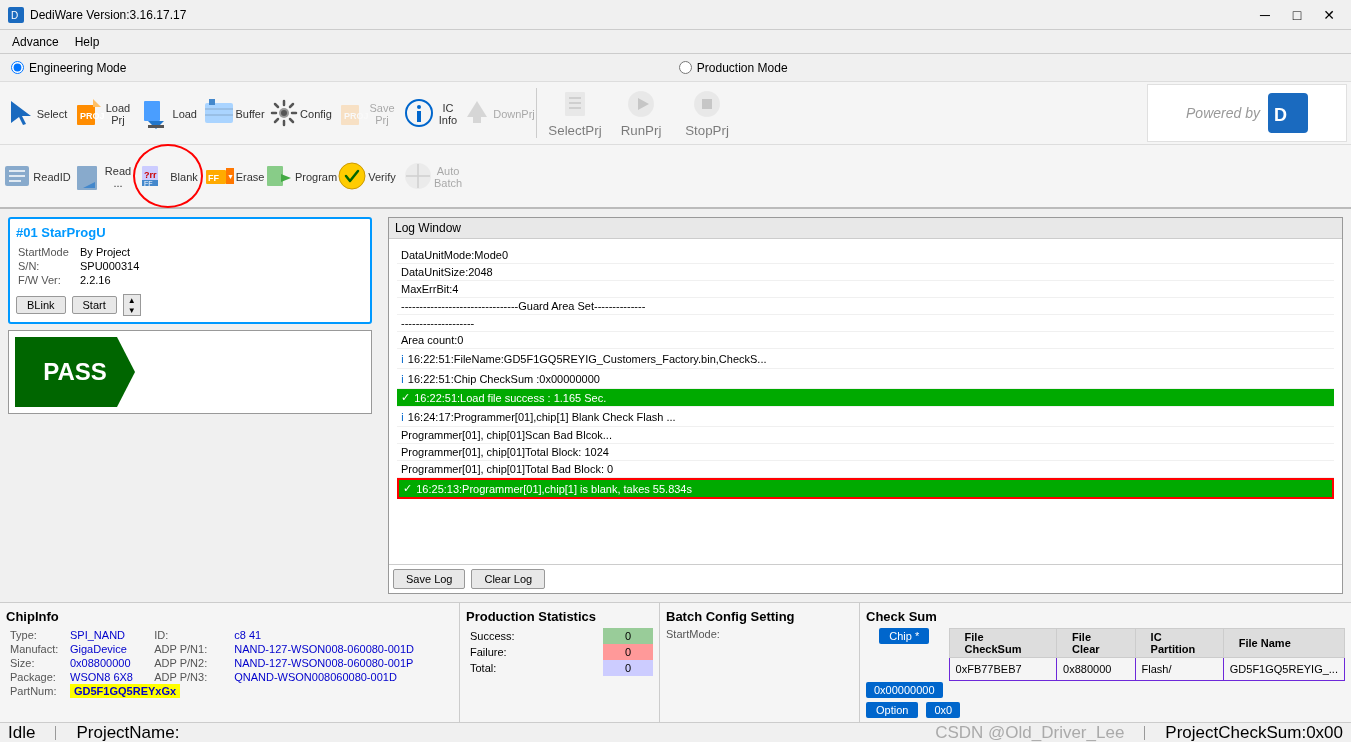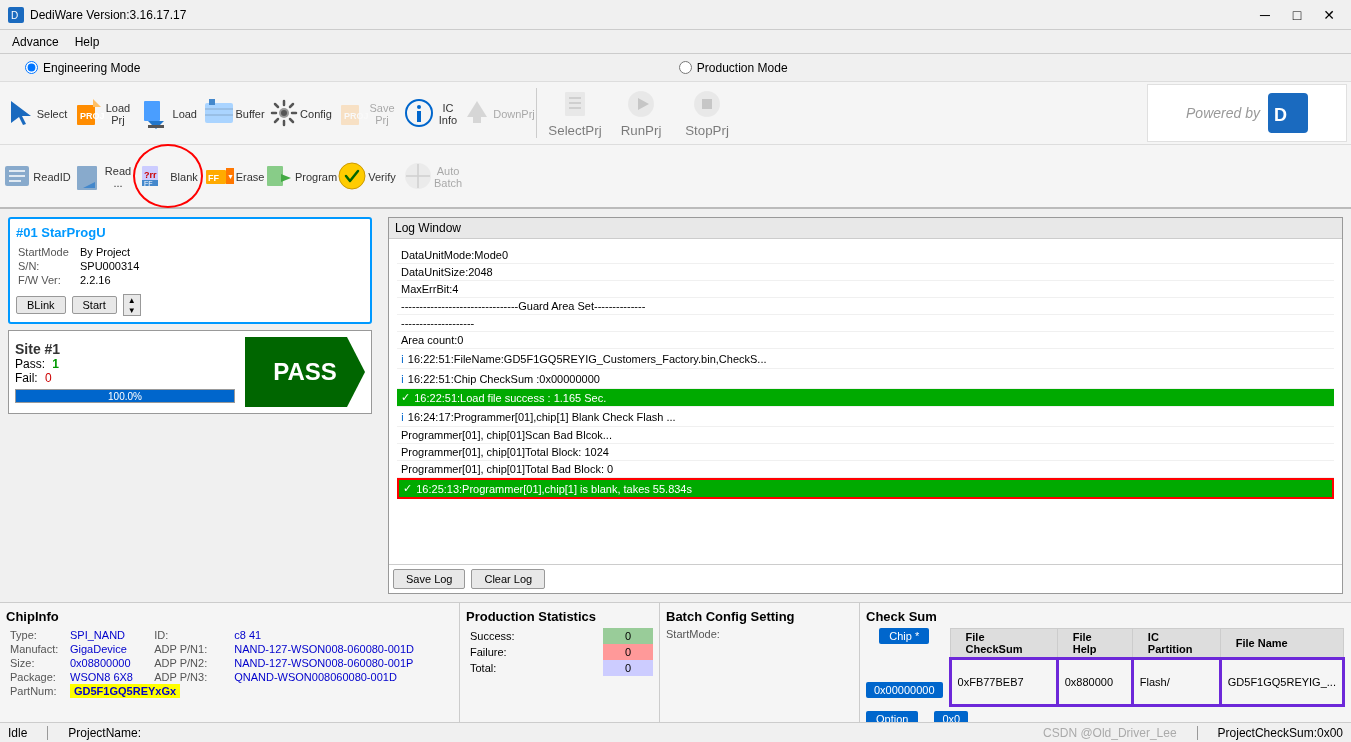--- a/index.html
+++ b/index.html
@@ -10,21 +10,21 @@
     .title-bar-icon { width: 16px; height: 16px; margin-right: 6px; background: #1a6abf; border-radius: 2px; display: flex; align-items: center; justify-content: center; }
     .title-bar-text { font-size: 12px; color: #000; flex: 1; }
     .title-bar-buttons { display: flex; gap: 4px; }
     .title-btn { width: 28px; height: 20px; border: none; background: transparent; cursor: pointer; font-size: 14px; display: flex; align-items: center; justify-content: center; }
     
     
     .menu-bar { background: #f0f0f0; height: 24px; display: flex; align-items: center; padding: 0 4px; border-bottom: 1px solid #ccc; }
     .menu-item { padding: 2px 8px; cursor: pointer; font-size: 12px; }
     
     
-    .mode-bar { background: #f0f0f0; height: 28px; display: flex; align-items: center; padding: 0 25px; border-bottom: 1px solid #ddd; }
+    .mode-bar { background: #f0f0f0; height: 28px; display: flex; align-items: center; padding: 0 11px; border-bottom: 1px solid #ddd; }
     .mode-radio { display: flex; align-items: center; gap: 5px; margin-right: 40px; }
     .mode-radio input { margin: 0; }
     .toolbar-row { display: flex; align-items: center; padding: 2px 4px; gap: 2px; }
     .toolbar-sep { width: 1px; height: 50px; background: #ccc; margin: 0 4px; }
     .tool-btn { display: flex; flex-direction: row; align-items: center; justify-content: center; width: 64px; height: 58px; border: 1px solid transparent; background: transparent; cursor: pointer; padding: 2px; border-radius: 2px; }
     .tool-btn .icon { width: 36px; height: 36px; display: flex; align-items: center; justify-content: center; font-size: 20px; }
     .tool-btn .label { font-size: 11px; color: #333; margin-top: 1px; }
     .tool-btn.disabled { opacity: 0.4; cursor: default; }
     
     
@@ -88,26 +88,26 @@
     .stats-value.success-val { background: #99cc99; }
     .stats-value.fail-val { background: #ff9999; }
     
     
     .batch-config { width: 200px; padding: 6px; border-right: 1px solid #ccc; }
     
     
     .check-sum { flex: 1; padding: 6px; }
     .cs-table { border-collapse: collapse; font-size: 11px; width: 100%; }
     .cs-table th { background: #ddd; padding: 2px 15px; border: 1px solid #ccc; font-weight: bold; text-align: left; }
-    .cs-table td { padding: 16px 6px; border: 3px solid #6d28d9; }
+    .cs-table td { padding: 5px 6px; border: 1px solid #6d28d9; }
     .cs-chip-btn { padding: 2px 10px; background: #0066cc; color: white; border: none; cursor: pointer; border-radius: 2px; font-size: 11px; }
     .cs-option-btn { padding: 2px 10px; background: #0066cc; color: white; border: none; cursor: pointer; border-radius: 2px; font-size: 11px; }
     
     
-    .status-bar { height: 20px; background: #f0f0f0; border-top: 1px solid #ccc; display: flex; align-items: center; padding: 0 8px; font-size: 12px; gap: 20px; }
+    .status-bar { height: 20px; background: #f0f0f0; border-top: 1px solid #ccc; display: flex; align-items: center; padding: 0 8px; font-size: 17px; gap: 20px; }
     .status-divider { width: 1px; height: 14px; background: #999; }
     
     
     .logo-area { margin-left: auto; width: 200px; height: 58px; display: flex; align-items: center; justify-content: center; border: 1px solid #e0e0e0; background: white; }
     
     
     .prod-tool-btn { display: flex; flex-direction: column; align-items: center; justify-content: center; width: 64px; height: 58px; border: 1px solid transparent; background: transparent; cursor: pointer; padding: 2px; border-radius: 2px; opacity: 0.5; }
     
     .full-layout { display: flex; flex-direction: column; height: 742px; }
     
@@ -382,33 +382,20 @@
           <button class="small-btn">BLink</button>
           <button class="small-btn">Start</button>
           <div class="stepper">
             <button class="stepper-up">▲</button>
             <button class="stepper-down">▼</button>
           </div>
         </div>
       </div>
 
       <div class="site-panel">
-        <div class="site-info">
-          <div class="site-title">Site #1</div>
-          <div class="site-stats">
-            <span>Pass:</span>
-            <span class="pass" style="margin-left:4px; color:#009900; font-weight:bold;">1</span><br>
-            <span>Fail:</span>
-            <span class="fail" style="margin-left:4px; color:#cc0000;">0</span>
-          </div>
-          <div class="progress-bar-container">
-            <div class="progress-bar-fill"></div>
-            <div class="progress-label">100.0%</div>
-          </div>
-        </div>
         <div class="pass-indicator">
           <span class="pass-text">PASS</span>
         </div>
       </div>
 
     </div>
 
     <div style="flex:1; padding:8px; display:flex; flex-direction:column;">
       <div class="log-window">
         <div class="log-title">Log Window</div>
@@ -541,37 +528,37 @@
       <div style="display:flex; gap:6px; margin-bottom:4px;">
         <div style="display:flex; flex-direction:column; align-items:center; gap:2px;">
           <button class="cs-chip-btn">Chip *</button>
           <span style="background:#0066cc; color:white; padding:2px 8px; font-size:11px; border-radius:2px;margin-top:36px;">0x00000000</span>
         </div>
         <div>
           <table class="cs-table">
             <thead>
               <tr>
                 <th>File CheckSum</th>
-                <th>File Help</th>
+                <th>File Clear</th>
                 <th>IC Partition</th>
                 <th>File Name</th>
               </tr>
             </thead>
             <tbody>
               <tr>
                 <td>0xFB77BEB7</td>
                 <td>0x880000</td>
                 <td>Flash/</td>
                 <td>GD5F1GQ5REYIG_...</td>
               </tr>
             </tbody>
           </table>
         </div>
       </div>
-      <div style="display:flex; gap:16px; align-items:center; margin-top:0;">
+      <div style="display:flex; gap:8px; align-items:center; margin-top:0;">
         <button class="cs-option-btn">Option</button>
         <span style="background:#0066cc; color:white; padding:2px 8px; font-size:11px; border-radius:2px;">0x0</span>
       </div>
     </div>
 
   </div>
 
   <div class="status-bar">
     <span>Idle</span>
     <div class="status-divider"></div>

